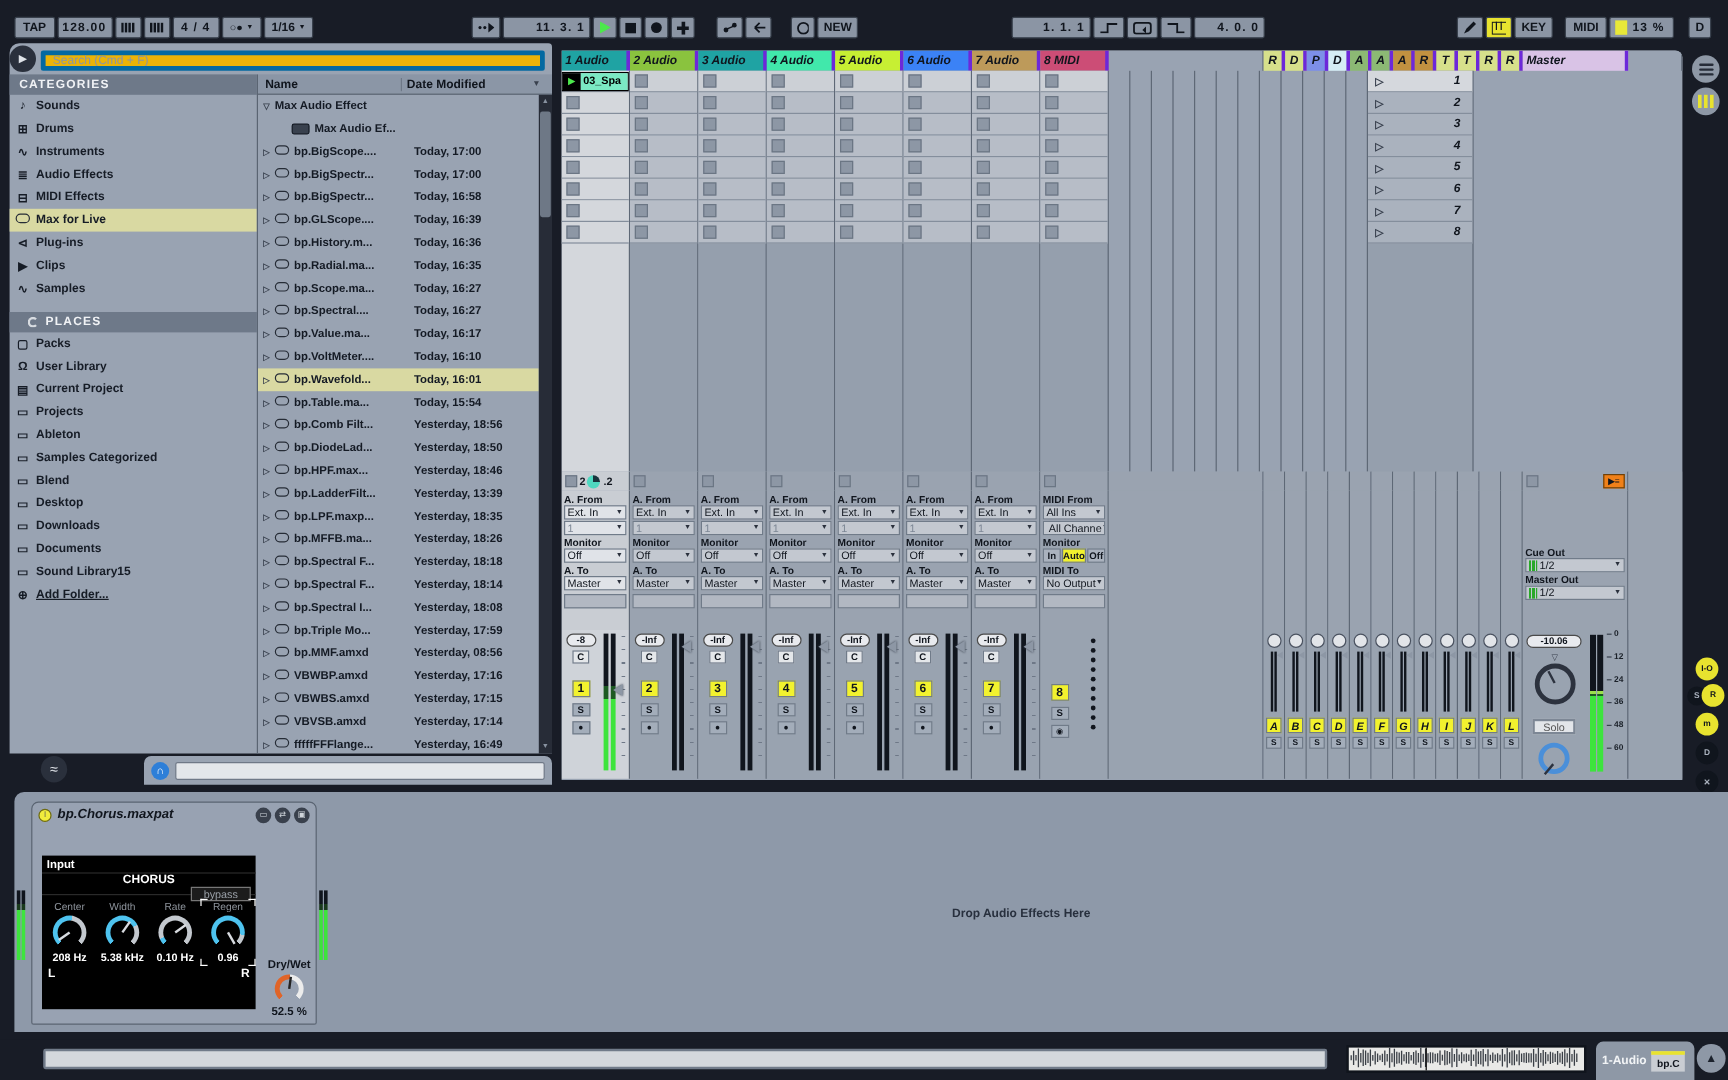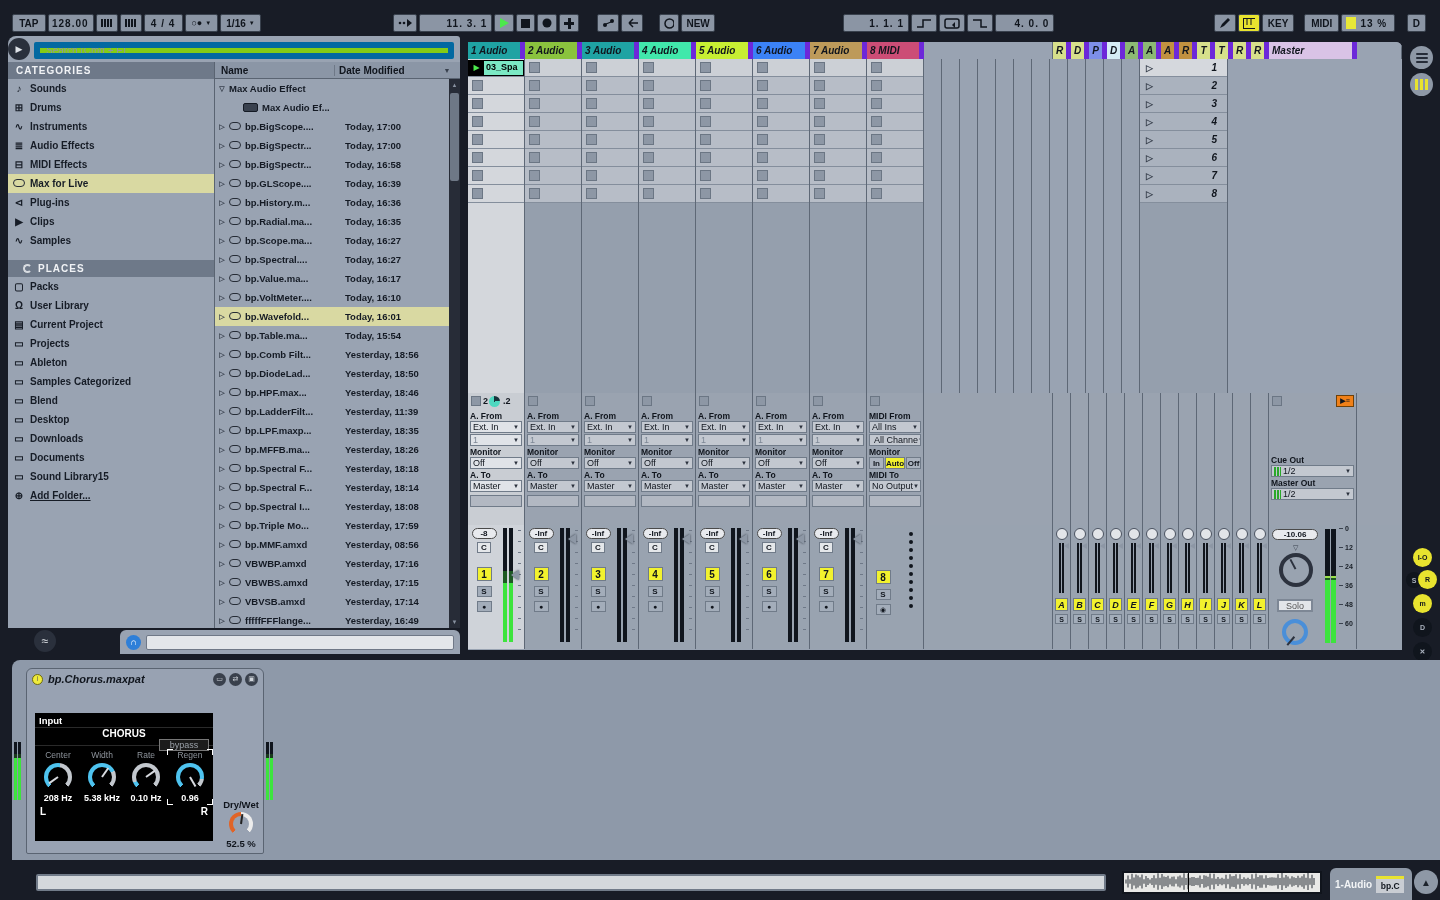--- a/index.html
+++ b/index.html
@@ -15,21 +15,21 @@
   .yellow-btn { background:#e8e32f; }
   .sp { flex:0 0 auto; }
   .caret { font-size:6px; margin-left:3px; color:#10151d; }
   .cpu-fill { width:10px; height:12px; background:#e8e838; margin-right:4px; }
 
   
   .collapse-circle { position:absolute; left:8px; top:38px; width:22px; height:22px; border-radius:50%;
     background:#2a303c; color:#dfe3e8; font-size:9px; display:flex; align-items:center; justify-content:center; z-index:5; }
   .browser { position:absolute; left:8px; top:36px; width:452px; height:592px; background:#99a3b2; border-radius:8px 3px 0 0; }
   .search-row { height:26px; display:flex; align-items:center; padding:4px 6px 2px 26px; }
-  .search-input { flex:1; height:17px; background:#84cc16; border:6px solid #0369a1; border-radius:2px; font-size:10px;
+  .search-input { flex:1; height:17px; background:#eab308; border:4px solid #0369a1; border-radius:2px; font-size:10px;
     padding:0 6px; color:#333; font-family:"Liberation Sans",sans-serif; }
   .search-input::placeholder { color:#8b95a3; }
   .browser-body { display:flex; height:566px; }
   .sidebar { width:206px; }
   .side-header { height:17px; background:#6e7989; color:#f0f2f5; font-size:10px; font-weight:bold; letter-spacing:1px;
     display:flex; align-items:center; padding-left:8px; }
   .side-item { height:19px; display:flex; align-items:center; font-size:10px; font-weight:bold; color:#161c26; cursor:default; }
   .side-item .ic { width:22px; text-align:center; font-size:10px; }
   .side-item.selected { background:#d9d9a2; }
   .m4l-oval { display:inline-block; width:12px; height:8px; border:1.5px solid #262c36; border-radius:4px; }
@@ -64,21 +64,21 @@
 
   
   .session { position:absolute; left:468px; top:42px; width:934px; height:608px; background:#99a3b2; border-radius:0 6px 0 0; overflow:hidden; }
   .band { display:flex; }
   .tcol { width:57px; border-right:1px solid #5e6876; flex:0 0 auto; }
   .gapcol { width:129px; border-right:1px solid #5e6876; flex:0 0 auto; }
   .rcol { width:18px; border-right:1px solid #5e6876; flex:0 0 auto; }
   .mcol { width:88px; border-right:1px solid #5e6876; flex:0 0 auto; }
   .endcol { flex:1; }
   .header-band { height:17px; }
-  .header-band > div { font-size:10px; font-weight:bold; font-style:italic; display:flex; align-items:center; border-right:5px solid #6d28d9; }
+  .header-band > div { font-size:10px; font-weight:bold; font-style:italic; display:flex; align-items:center; border-right:3px solid #6d28d9; }
   .header-band .th { padding-left:3px; }
   .header-band .rh { justify-content:center; }
   .header-band .gapcol,.header-band .endcol { background:#99a3b2; border-right:1px solid #5e6876; }
   .grid-band { height:334px; }
   .gcol { display:flex; flex-direction:column; background:#959fad; }
   .gcol.sel { background:#d4d7dc; }
   .slot { height:18px; border-bottom:1px solid #848e9c; display:flex; align-items:center; background:#b7bdc7; }
   .gcol.sel .slot { background:#d4d7dc; }
   .slot.scene1 { background:#ccd0d6; }
   .gcol.sel .slot.scene1 { background:#d8dbe0; }
@@ -575,21 +575,21 @@
           <div class="frow">
             <span class="arr">▷</span>
             <span class="oval"><span class="m4l-oval"></span></span>
             <span class="nm">bp.HPF.max...</span>
             <span class="dt">Yesterday, 18:46</span>
           </div>
           <div class="frow">
             <span class="arr">▷</span>
             <span class="oval"><span class="m4l-oval"></span></span>
             <span class="nm">bp.LadderFilt...</span>
-            <span class="dt">Yesterday, 11:39</span>
+            <span class="dt">Yesterday, 13:39</span>
           </div>
           <div class="frow">
             <span class="arr">▷</span>
             <span class="oval"><span class="m4l-oval"></span></span>
             <span class="nm">bp.LPF.maxp...</span>
             <span class="dt">Yesterday, 18:35</span>
           </div>
           <div class="frow">
             <span class="arr">▷</span>
             <span class="oval"><span class="m4l-oval"></span></span>
@@ -1651,20 +1651,21 @@
         <div class="dwknob">
             <span class="needle"></span>
           </div>
         <div class="dwval">52.5 %</div>
       </div>
     </div>
     <div class="edgemeter" style="left:254px;top:82px;">
         <i></i>
         <i></i>
       </div>
+    <div class="drop-audio">Drop Audio Effects Here</div>
   </div>
 </div>
 
 <div class="statusbar">
   <div class="statusmsg"></div>
   <div class="wavechip">
     <div class="waveinner">
       <svg id="wavesvg" width="194" height="17">
           <path d="M2 6.412294140693525 L2 10.587705859306475 M4 2.534542545354652 L4 14.465457454645348 M6 6.15513507555673 L6 10.84486492444327 M8 0.6533952501928972 L8 16.346604749807103 M10 4.518673062923573 L10 12.481326937076428 M12 1.5698308008666846 L12 15.430169199133315 M14 2.4169886333473833 L14 14.583011366652617 M16 4.264831021786412 L16 12.735168978213588 M18 1.4850334197981292 L18 15.514966580201872 M20 6.132103235396434 L20 10.867896764603566 M22 2.9708405750023985 L22 14.029159424997601 M24 4.934706100406643 L24 12.065293899593357 M26 6.382455291481115 L26 10.617544708518885 M28 5.057130135890967 L28 11.942869864109033 M30 2.3729838856560006 L30 14.627016114343999 M32 5.350620995294475 L32 11.649379004705525 M34 0.2038278576668766 L34 16.796172142333123 M36 4.783999454133511 L36 12.216000545866489 M38 0.9963894216164482 L38 16.00361057838355 M40 3.4655140624934493 L40 13.53448593750655 M42 4.060086387309852 L42 12.939913612690148 M44 2.6459079823835037 L44 14.354092017616496 M46 5.546044203222692 L46 11.453955796777308 M48 3.6771902446209825 L48 13.322809755379017 M50 3.60706708348458 L50 13.39293291651542 M52 6.237609053600811 L52 10.76239094639919 M54 3.5774853119985552 L54 13.422514688001446 M56 2.4698972333211913 L56 14.530102766678809 M58 4.503490872151262 L58 12.49650912784874 M60 0.1614536609561128 L60 16.838546339043887 M62 5.030139484876348 L62 11.969860515123653 M64 0.7523541493287311 L64 16.24764585067127 M66 4.632765989959275 L66 12.367234010040725 M68 3.94488100710341 L68 13.05511899289659 M70 4.059205051287616 L70 12.940794948712384 M72 5.105683280994778 L72 11.894316719005221 M74 4.62671883143643 L74 12.373281168563569 M76 2.512321984913222 L76 14.487678015086779 M78 6.042445202662758 L78 10.957554797337242 M80 2.251853117928711 L80 14.748146882071289 M82 2.7910076874027165 L82 14.208992312597283 M84 3.6737297791971804 L84 13.326270220802819 M86 0.5221414422813115 L86 16.47785855771869 M88 5.236467883087411 L88 11.76353211691259 M90 0.8715158656427633 L90 16.128484134357237 M92 5.832735621470378 L92 11.167264378529623 M94 3.957768957995011 L94 13.042231042004989 M96 5.629765336214857 L96 11.370234663785144 M98 4.813955342694008 L98 12.186044657305992 M100 5.771046811550194 L100 11.228953188449806 M102 1.7136345879494197 L102 15.28636541205058 M104 5.7820428921544185 L104 11.217957107845582 M106 1.1745808586065705 L106 15.825419141393429 M108 3.288360047024911 L108 13.711639952975089 M110 2.927515915274302 L110 14.072484084725698 M112 1.2532606933223231 L112 15.746739306677677 M114 5.394199969004237 L114 11.605800030995763 M116 1.3621399868727373 L116 15.637860013127263 M118 6.017074073336994 L118 10.982925926663006 M120 4.130575724207857 L120 12.869424275792143 M122 5.748829253261493 L122 11.251170746738506 M124 4.659224721866781 L124 12.340775278133219 M126 5.957104015845867 L126 11.042895984154132 M128 1.2503582379688112 L128 15.749641762031189 M130 5.452482385144506 L130 11.547517614855494 M132 0.4239297038638927 L132 16.57607029613611 M134 3.905574323741864 L134 13.094425676258137 M136 2.33163291483955 L136 14.668367085160451 M138 2.2966453465305676 L138 14.703354653469432 M140 5.506719190229767 L140 11.493280809770233 M142 2.2053091670527465 L142 14.794690832947254 M144 4.989395914635707 L144 12.010604085364292 M146 4.483937192427685 L146 12.516062807572315 M148 4.186287697117068 L148 12.813712302882932 M150 4.618152155564347 L150 12.381847844435653 M152 4.639525172162362 L152 12.360474827837638 M154 1.136027625080545 L154 15.863972374919456 M156 5.062509009275516 L156 11.937490990724484 M158 0.055880233987956274 L158 16.944119766012044 M160 4.5835085301377285 L160 12.416491469862272 M162 1.947438573876287 L162 15.052561426123713 M164 3.5734971464994523 L164 13.426502853500548 M166 5.588429527367742 L166 11.411570472632258 M168 3.3554292189441934 L168 13.644570781055807 M170 4.142083334166442 L170 12.857916665833558 M172 5.023698938768279 L172 11.976301061231721 M174 2.7874053581854463 L174 14.212594641814555 M176 4.659591877224345 L176 12.340408122775655 M178 3.366676245928251 L178 13.63332375407175 M180 1.3584802016484954 L180 15.641519798351505 M182 4.633741737427365 L182 12.366258262572636 M184 0.09961570805845987 L184 16.900384291941542 M186 5.265787648206452 L186 11.734212351793548 M188 1.82493729597073 L188 15.17506270402927 M190 4.990800380079296 L190 12.009199619920704 " stroke="#3a3f46" stroke-width="1.1" fill="none"></path>
         </svg>

